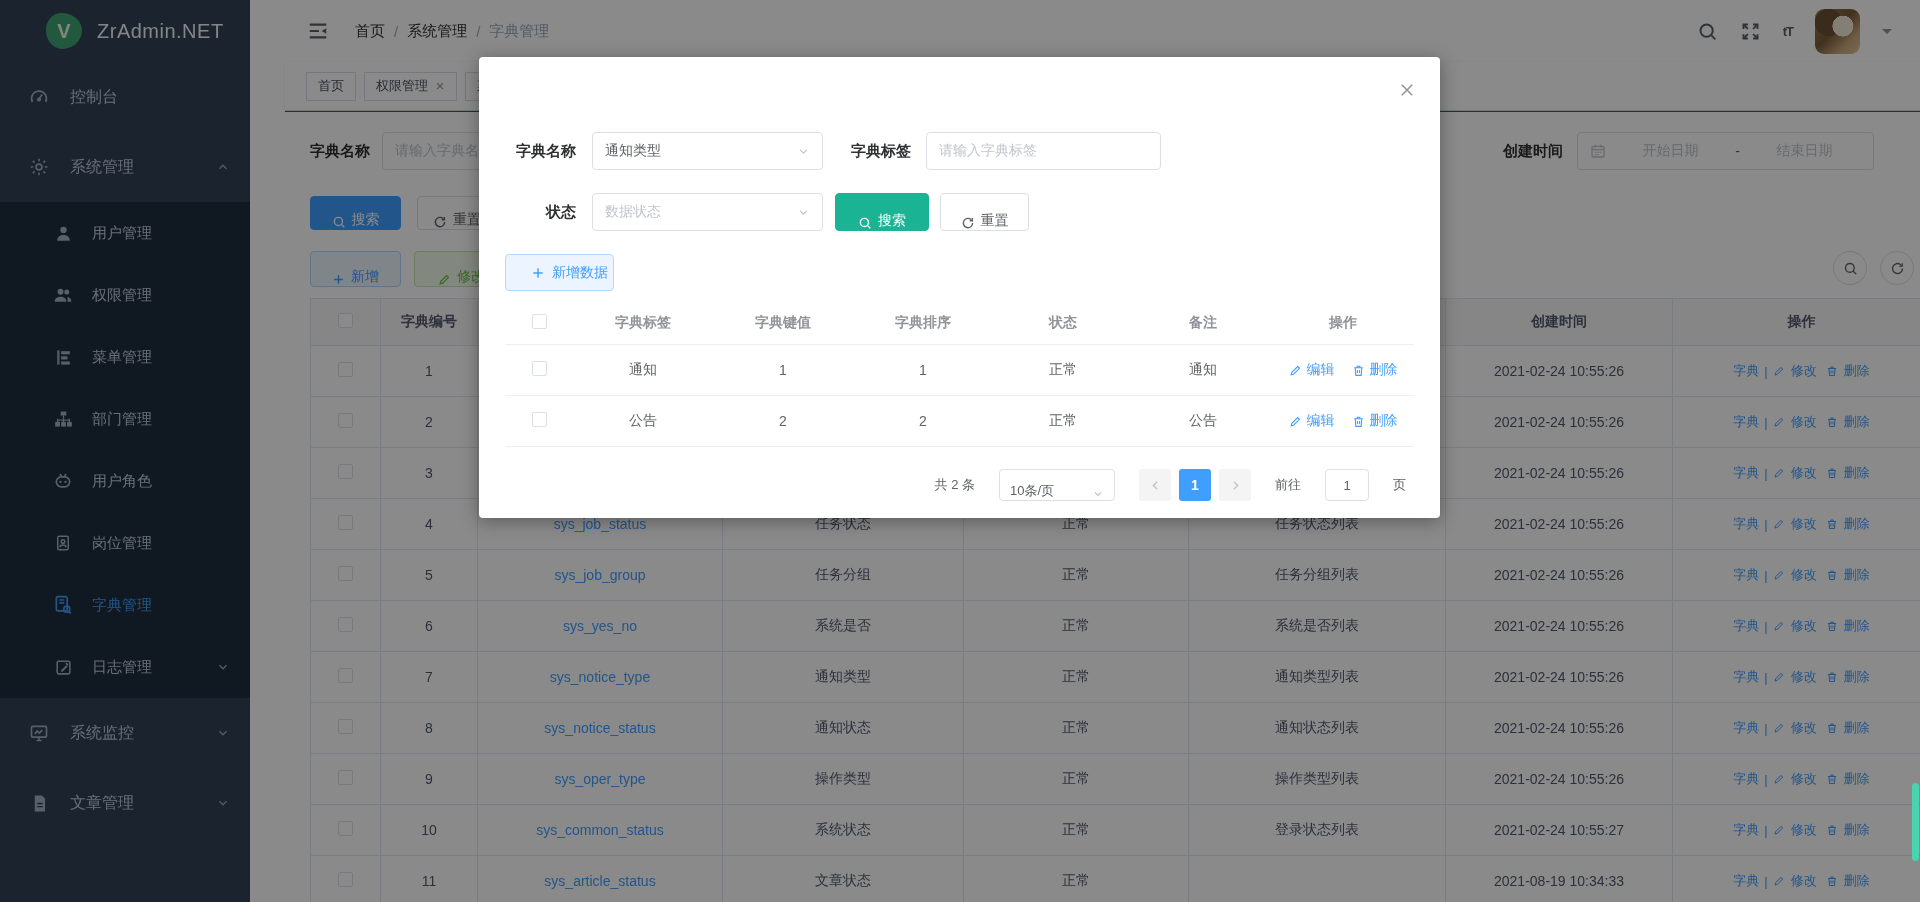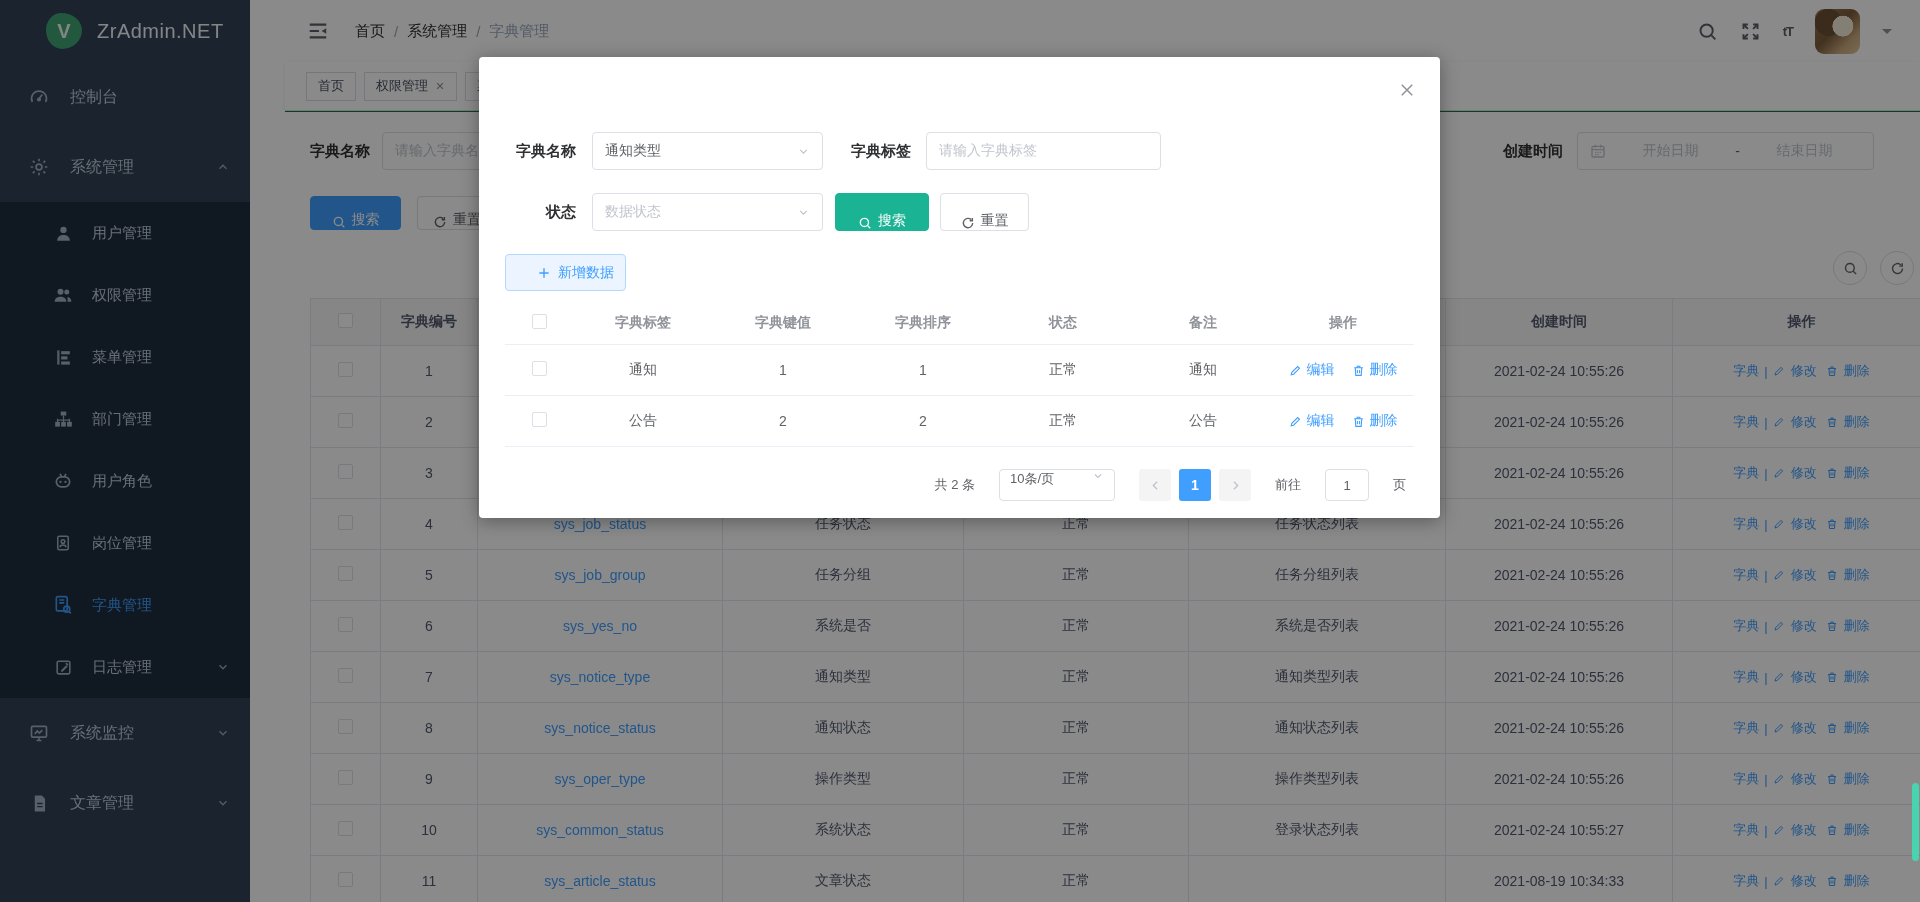--- a/index.html
+++ b/index.html
@@ -73,30 +73,30 @@
   .modal { position:fixed; left:479px; top:57px; width:961px; height:461px; background:#fff; border-radius:4px; box-shadow:0 3px 18px rgba(0,0,0,.35); z-index:10; }
   .modal-close { position:absolute; top:24px; right:24px; color:#909399; cursor:pointer; display:flex; }
   .dlg-row1 { position:absolute; left:27px; top:75px; display:flex; align-items:center; }
   .dlg-row2 { position:absolute; left:27px; top:136px; display:flex; align-items:center; }
   .dlg-label { width:70px; text-align:right; font-size:15px; font-weight:bold; color:#303133; }
   .dlg-select { width:231px; margin-left:16px; justify-content:space-between; }
   .dlg-input  { width:235px; margin-left:15px; }
   .dlg-label2 { margin-left:28px; font-size:15px; font-weight:bold; color:#303133; }
   .btn-teal  { background:#1ab394; border-color:#1ab394; color:#fff; width:94px; height:38px; margin-left:12px; }
   .btn-reset2 { background:#fff; border-color:#dcdfe6; color:#606266; width:89px; height:38px; margin-left:11px; }
-  .btn-add-data { position:absolute; left:26px; top:197px; width:121px; height:37px; background:#ecf5ff; border:1px solid #b3d8ff; color:#409eff; border-radius:4px; display:flex; align-items:center; justify-content:center; gap:7px; font-size:14px; cursor:pointer;padding-left:20px; }
+  .btn-add-data { position:absolute; left:26px; top:197px; width:109px; height:37px; background:#ecf5ff; border:1px solid #b3d8ff; color:#409eff; border-radius:4px; display:flex; align-items:center; justify-content:center; gap:7px; font-size:14px; cursor:pointer;padding-left:20px; }
   .dlg-table { position:absolute; left:26px; top:245px; width:909px; font-size:14px; }
   .dlg-tr { display:flex; align-items:center; border-bottom:1px solid #ebeef5; }
   .dlg-th { height:43px; color:#909399; font-weight:bold; }
   .dlg-td { height:51px; color:#606266; }
   .dc-cb { flex:0 0 68px; text-align:center; }
   .dc { flex:0 0 140px; text-align:center; }
   .dlg-ops { color:#409eff; display:flex; align-items:center; justify-content:center; gap:5px; font-size:14px; cursor:pointer; }
   .dlg-pagination { position:absolute; left:18px; top:412px; width:909px; display:flex; align-items:center; justify-content:flex-end; gap:24px; font-size:13px; color:#606266; }
-  .pg-select { width:116px; height:32px; border:1px solid #dcdfe6; border-radius:4px; display:flex; align-items:flex-start; justify-content:space-between; padding:0 10px; color:#606266; cursor:pointer; }
+  .pg-select { width:116px; height:32px; border:1px solid #dcdfe6; border-radius:4px; display:flex; align-items:flex-end; justify-content:space-between; padding:0 10px; color:#606266; cursor:pointer; }
   .pg-btn { width:32px; height:32px; border-radius:3px; background:#f4f4f5; color:#c0c4cc; display:flex; align-items:center; justify-content:center; cursor:pointer; }
   .pg-cur { width:32px; height:32px; border-radius:3px; background:#409eff; color:#fff; font-weight:bold; display:flex; align-items:center; justify-content:center; font-size:14px; cursor:pointer; }
   .pg-group { display:flex; gap:8px; }
   .pg-jump-input { width:44px; height:32px; border:1px solid #dcdfe6; border-radius:4px; text-align:center; font-size:13px; color:#606266; outline:none; }
 
   .page-scrollbar { position:fixed; right:1px; top:783px; width:7px; height:78px; background:#49d4b0; border-radius:4px; z-index:30; }
 </style>
 </head>
 <body>
 
@@ -354,20 +354,34 @@
       </button>
       <button class="btn btn-plain">
         <svg width="14" height="14" viewBox="0 0 24 24" fill="none" stroke="currentColor" stroke-width="2.4">
             <path d="M20 12a8 8 0 1 1-2.5-5.8"></path>
             <path d="M19.5 3.5v4.6h-4.6"></path>
           </svg>
         <span>重置</span>
       </button>
     </div>
 
+    <div class="row-toolbar">
+      <button class="btn btn-add">
+        <svg width="13" height="13" viewBox="0 0 24 24" fill="none" stroke="currentColor" stroke-width="2.6">
+            <path d="M12 4v16M4 12h16"></path>
+          </svg>
+        <span>新增</span>
+      </button>
+      <button class="btn btn-edit">
+        <svg width="13" height="13" viewBox="0 0 24 24" fill="none" stroke="currentColor" stroke-width="2.2">
+            <path d="M4 20l1.2-4.5L16 4.7l3.3 3.3L8.5 18.8 4 20z"></path>
+          </svg>
+        <span>修改</span>
+      </button>
+    </div>
 
     <div class="toolbar-circles">
       <div class="circle-btn">
         <svg width="15" height="15" viewBox="0 0 24 24" fill="none" stroke="currentColor" stroke-width="2.2">
             <circle cx="11" cy="11" r="7"></circle>
             <path d="M16.5 16.5L21 21"></path>
           </svg>
       </div>
       <div class="circle-btn">
         <svg width="15" height="15" viewBox="0 0 24 24" fill="none" stroke="currentColor" stroke-width="2.2">

